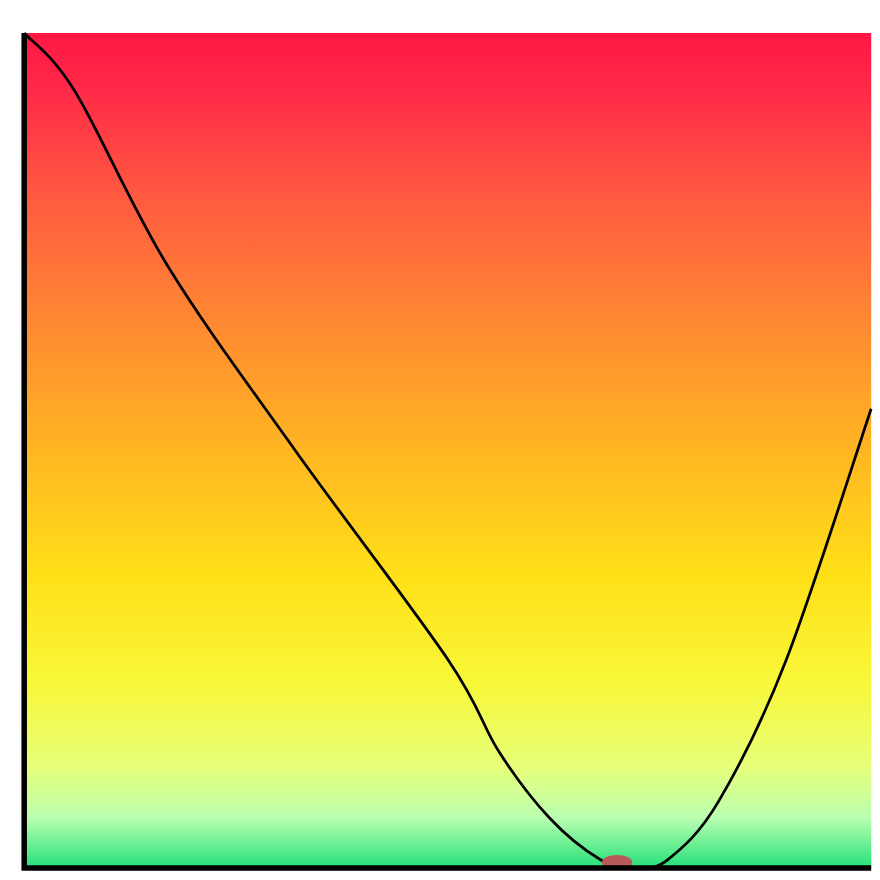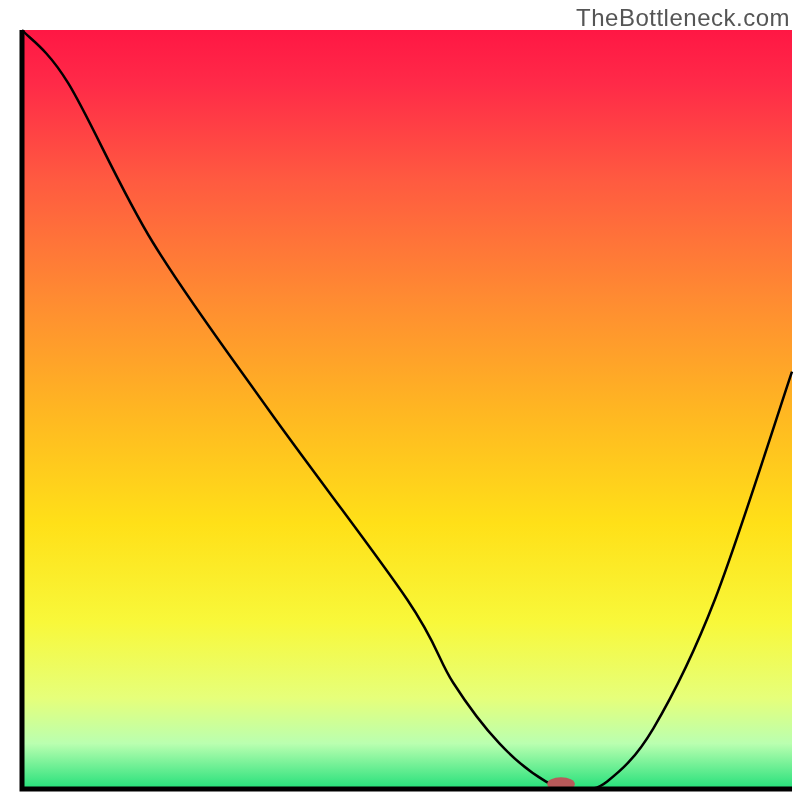--- a/index.html
+++ b/index.html
@@ -44,21 +44,20 @@
   }
   .marker {
     fill: #b85a5a;
     stroke: none;
   }
 </style>
 </head>
 <body>
 
 <div class="chart-wrapper">
-  <div class="watermark">TheBottleneck.com</div>
 
   <svg class="plot" viewBox="0 0 800 800">
     <defs>
       <linearGradient id="bg-grad" x1="0" y1="0" x2="0" y2="1">
           <stop offset="0%" stop-color="#ff1744"></stop>
           <stop offset="7.000000000000001%" stop-color="#ff2a48"></stop>
           <stop offset="20%" stop-color="#ff5b40"></stop>
           <stop offset="35%" stop-color="#ff8a32"></stop>
           <stop offset="50%" stop-color="#ffb622"></stop>
           <stop offset="65%" stop-color="#ffe018"></stop>

